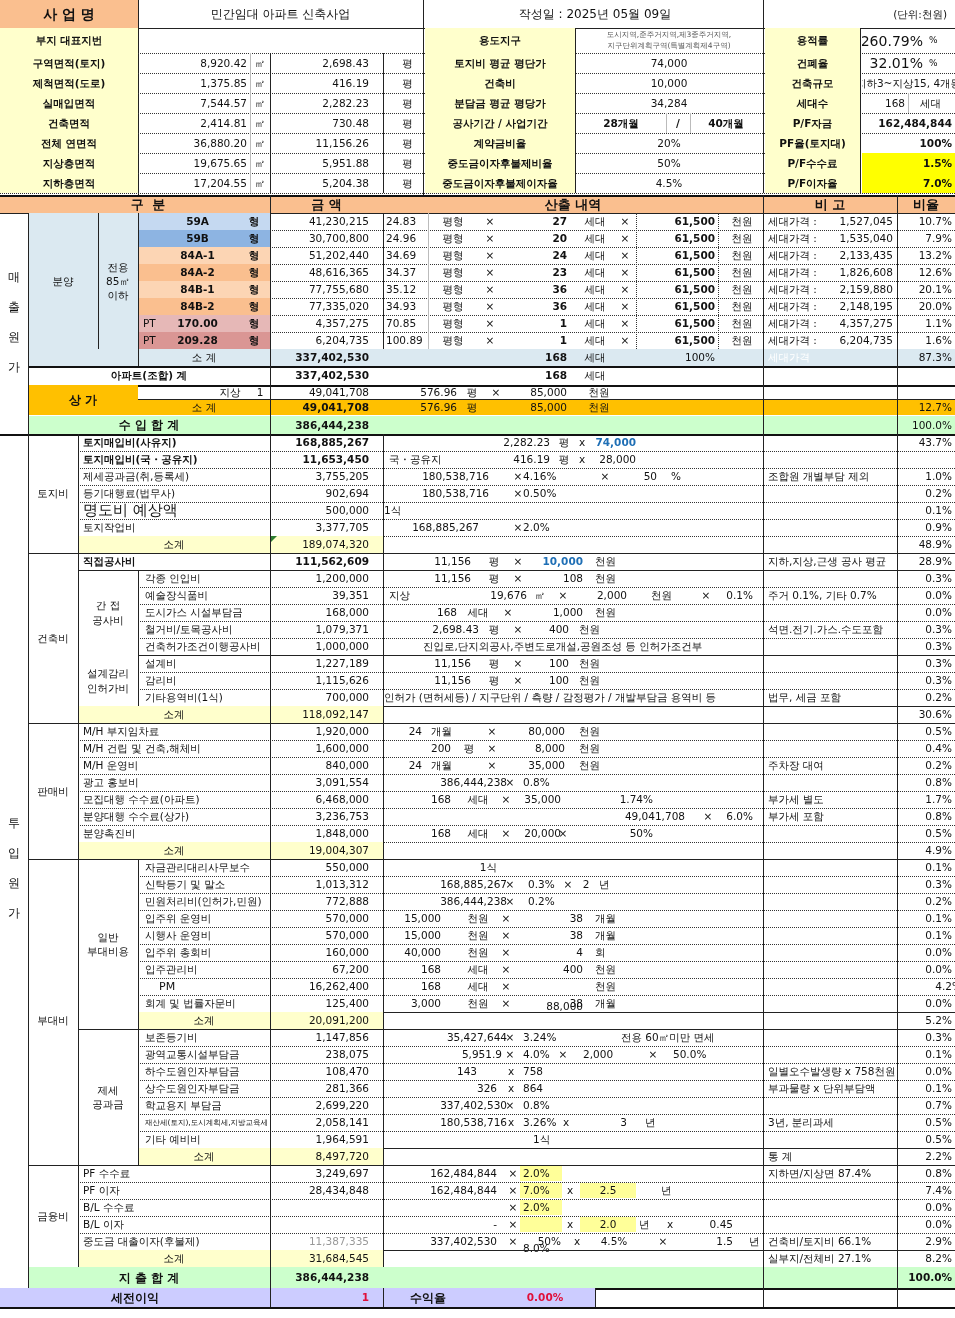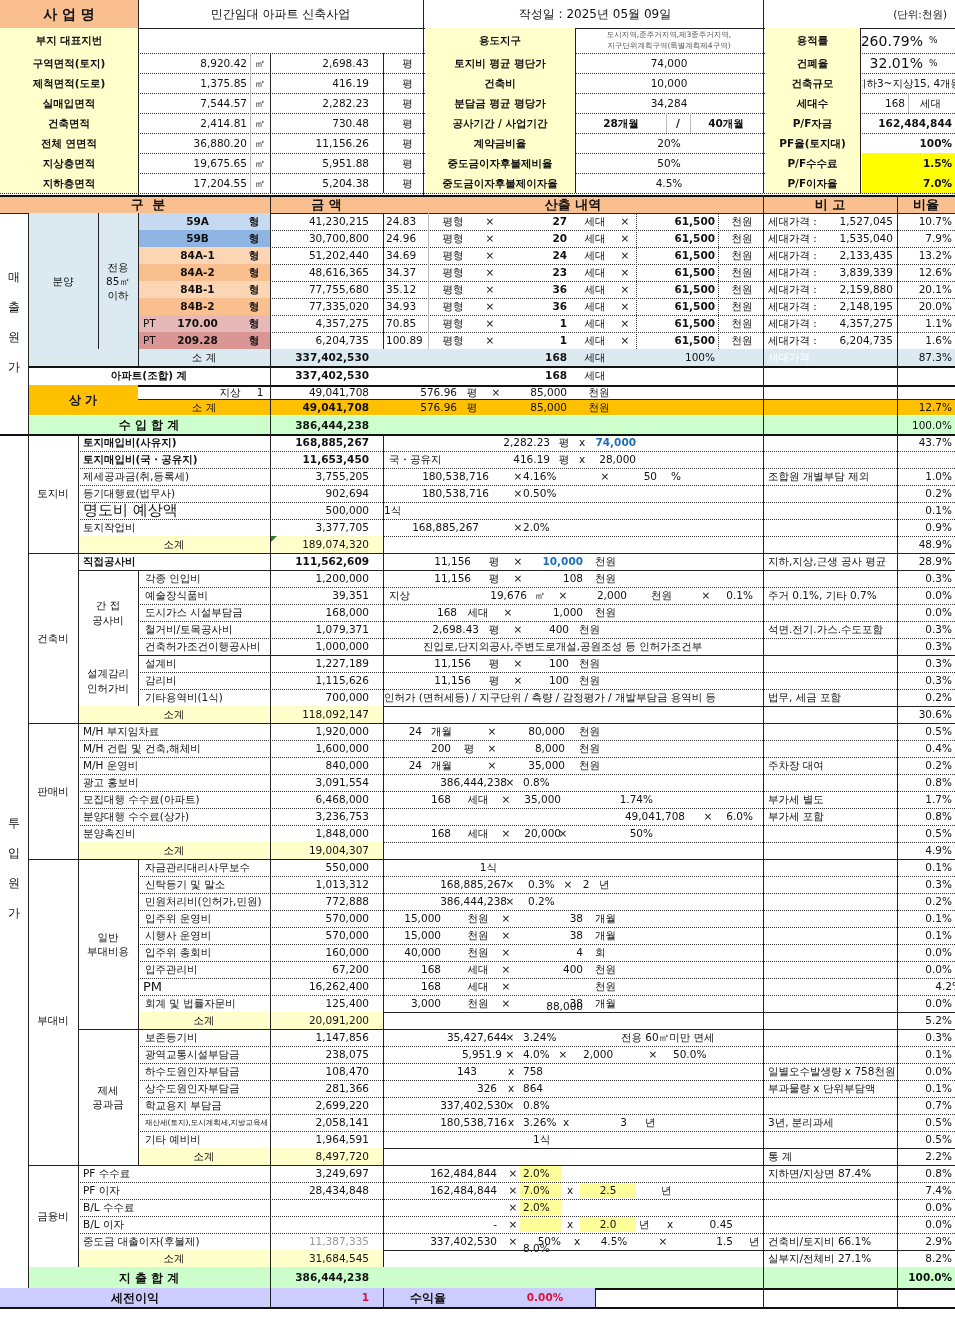--- a/index.html
+++ b/index.html
@@ -220,21 +220,21 @@
     <div class="c r " style="left:272px;top:264px;width:100px;height:17px;">48,616,365</div>
     <div class="c l " style="left:383px;top:264px;width:45px;height:17px;">34.37</div>
     <div class="c m " style="left:428px;top:264px;width:50px;height:17px;">평형</div>
     <div class="c m " style="left:480px;top:264px;width:20px;height:17px;">×</div>
     <div class="c r b" style="left:500px;top:264px;width:70px;height:17px;">23</div>
     <div class="c m " style="left:575px;top:264px;width:40px;height:17px;">세대</div>
     <div class="c m " style="left:615px;top:264px;width:20px;height:17px;">×</div>
     <div class="c r b" style="left:640px;top:264px;width:78px;height:17px;">61,500</div>
     <div class="c m " style="left:722px;top:264px;width:40px;height:17px;">천원</div>
     <div class="c l " style="left:765px;top:264px;width:60px;height:17px;">세대가격 :</div>
-    <div class="c r " style="left:820px;top:264px;width:76px;height:17px;">3,839,339</div>
+    <div class="c r " style="left:820px;top:264px;width:76px;height:17px;">1,826,608</div>
     <div class="c r " style="left:897px;top:264px;width:58px;height:17px;">12.6%</div>
     <div class="bx" style="left:138px;top:281px;width:817px;height:0;border-top:1px dotted #333"></div>
     <div class="bx" style="left:138px;top:281px;width:132px;height:17px;background:#fcd5b4"></div>
     <div class="c l " style="left:140px;top:281px;width:24px;height:17px;"></div>
     <div class="c m b" style="left:160px;top:281px;width:75px;height:17px;">84B-1</div>
     <div class="c m b" style="left:240px;top:281px;width:28px;height:17px;">형</div>
     <div class="c r " style="left:272px;top:281px;width:100px;height:17px;">77,755,680</div>
     <div class="c l " style="left:383px;top:281px;width:45px;height:17px;">35.12</div>
     <div class="c m " style="left:428px;top:281px;width:50px;height:17px;">평형</div>
     <div class="c m " style="left:480px;top:281px;width:20px;height:17px;">×</div>
@@ -646,21 +646,21 @@
     <div class="c l " style="left:142px;top:961px;width:128px;height:17px;font-size:10.5px;">입주관리비</div>
     <div class="c r " style="left:272px;top:961px;width:100px;height:17px;">67,200</div>
     <div class="c r " style="left:410px;top:961px;width:34px;height:17px;">168</div>
     <div class="c m " style="left:458px;top:961px;width:40px;height:17px;">세대</div>
     <div class="c m " style="left:498px;top:961px;width:16px;height:17px;">×</div>
     <div class="c r " style="left:550px;top:961px;width:36px;height:17px;">400</div>
     <div class="c l " style="left:592px;top:961px;width:34px;height:17px;">천원</div>
     <div class="c l " style="left:765px;top:961px;width:132px;height:17px;"></div>
     <div class="c r " style="left:897px;top:961px;width:58px;height:17px;">0.0%</div>
     <div class="bx" style="left:138px;top:978px;width:817px;height:0;border-top:1px dotted #333"></div>
-    <div class="c l " style="left:140px;top:978px;width:128px;height:17px;font-size:13px;">PM</div>
+    <div class="c l " style="left:156px;top:978px;width:128px;height:17px;font-size:11px;">PM</div>
     <div class="c r " style="left:272px;top:978px;width:100px;height:17px;">16,262,400</div>
     <div class="c r " style="left:410px;top:978px;width:34px;height:17px;">168</div>
     <div class="c m " style="left:458px;top:978px;width:40px;height:17px;">세대</div>
     <div class="c m " style="left:498px;top:978px;width:16px;height:17px;">×</div>
     <div class="c r " style="left:530px;top:998px;width:56px;height:17px;">88,000</div>
     <div class="c l " style="left:592px;top:978px;width:34px;height:17px;">천원</div>
     <div class="c l " style="left:765px;top:978px;width:132px;height:17px;"></div>
     <div class="c r " style="left:907px;top:978px;width:58px;height:17px;">4.2%</div>
     <div class="bx" style="left:138px;top:995px;width:817px;height:0;border-top:1px dotted #333"></div>
     <div class="c l " style="left:142px;top:995px;width:128px;height:17px;font-size:10.5px;">회계 및 법률자문비</div>

